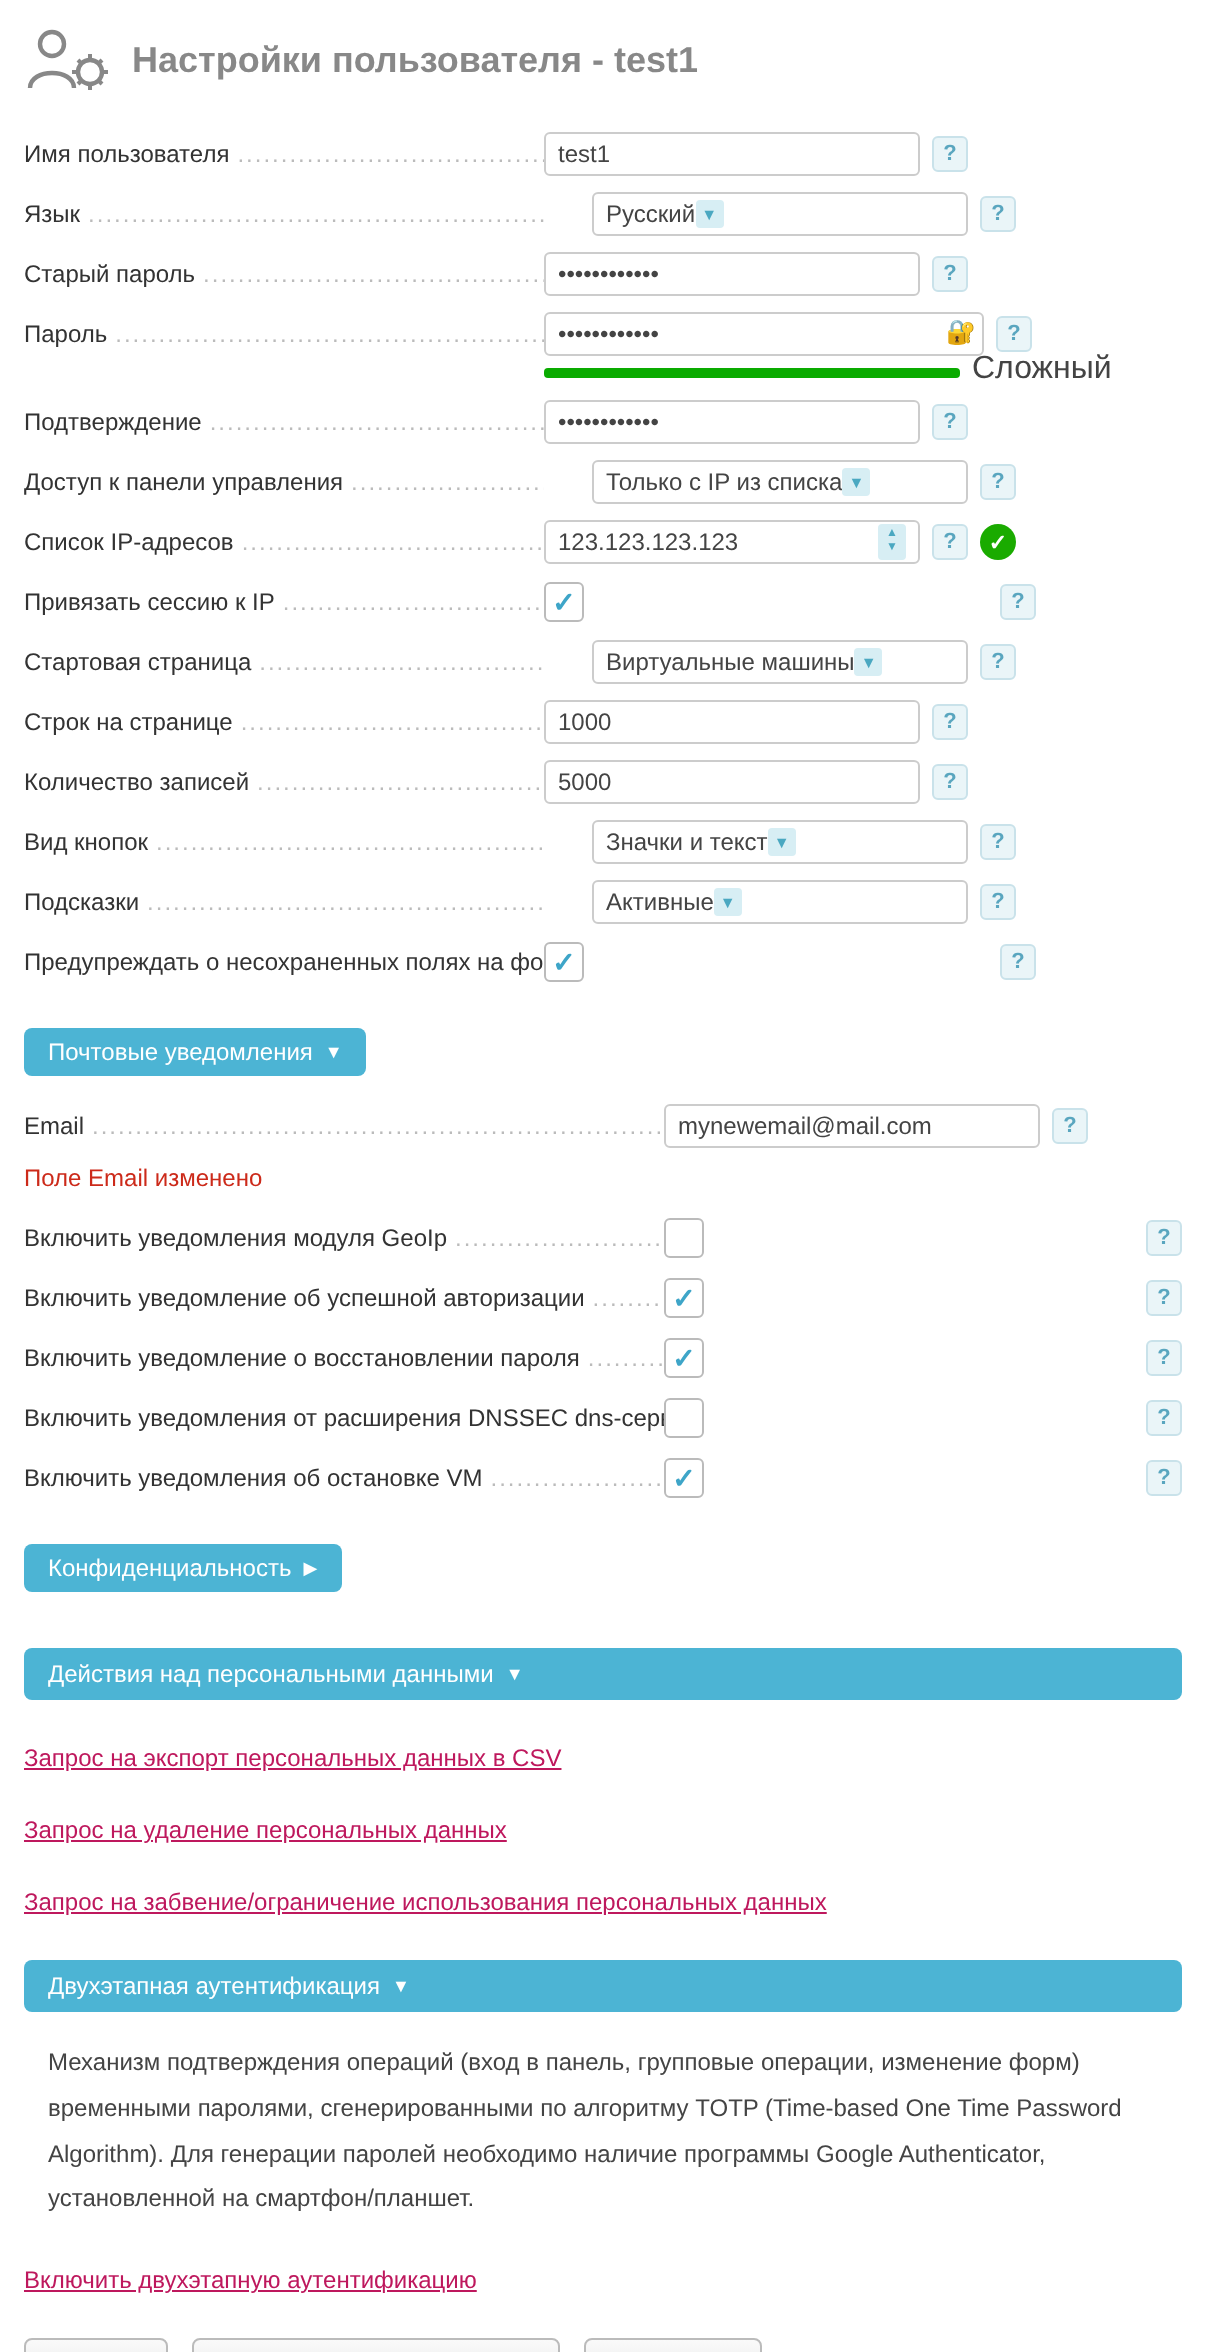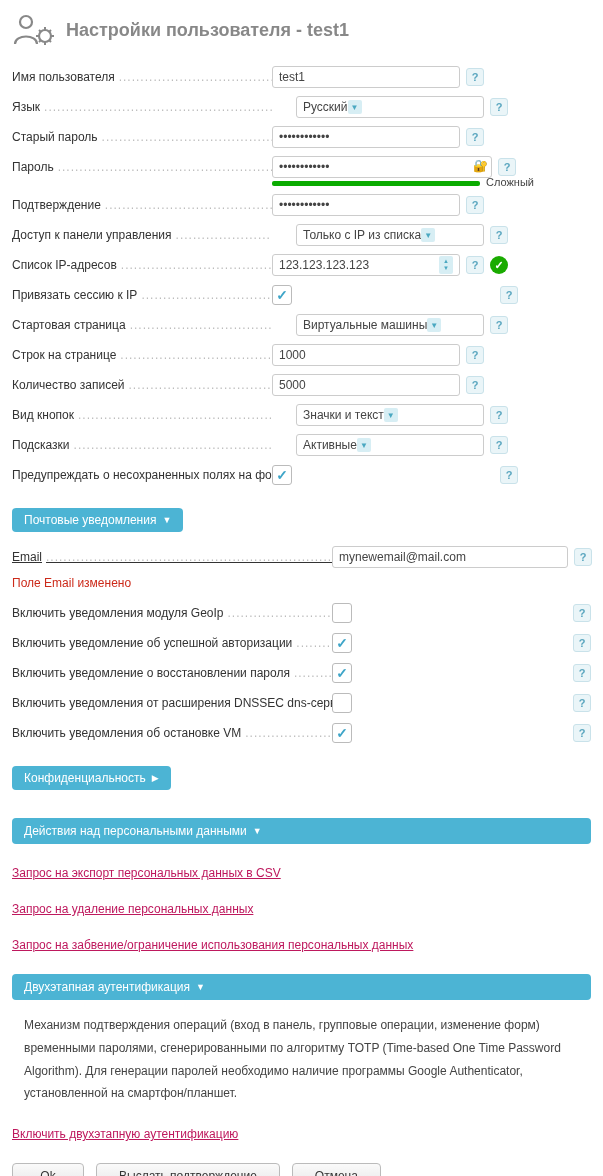--- a/index.html
+++ b/index.html
@@ -132,21 +132,21 @@
     border-radius: 2px;
     margin-top: 2px;
   }
   .pw-strength-row {
     display: flex;
     align-items: center;
     gap: 6px;
     margin: -4px 0 6px 260px;
   }
   .pw-strength-label {
-    font-size: 11px;
+    font-size: 16px;
     color: #444;
   }
   .lock-icon {
     font-size: 12px;
     color: #8a8;
     cursor: pointer;
   }
   .check-badge {
     width: 18px;
     height: 18px;
@@ -212,22 +212,22 @@
     background: linear-gradient(#fafafa,#e6e6e6);
     border: 1px solid #bbb;
     border-radius: 4px;
     padding: 5px 22px;
     font-size: 12px;
     color: #333;
     cursor: pointer;
     min-width: 72px;
     text-align: center;
   }
-  .email-row .form-label { flex: 0 0 320px; text-decoration: underline; }
-  .email-row .text-input { width: 236px; }
+  .email-row .form-label { flex: 0 0 320px; }
+  .email-row .text-input { width: 188px; }
   .notif-row .form-label { flex: 0 0 320px; }
   .notif-row .form-control-area { justify-content: flex-start; }
   .full-help { margin-left: auto; }
 </style>
 </head>
 <body>
 
 
 
 

